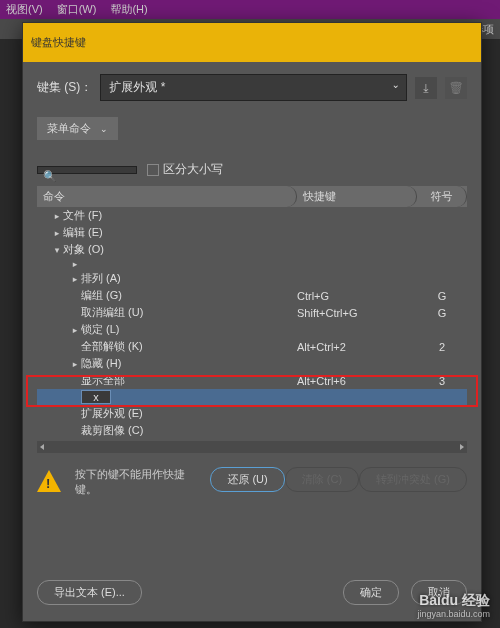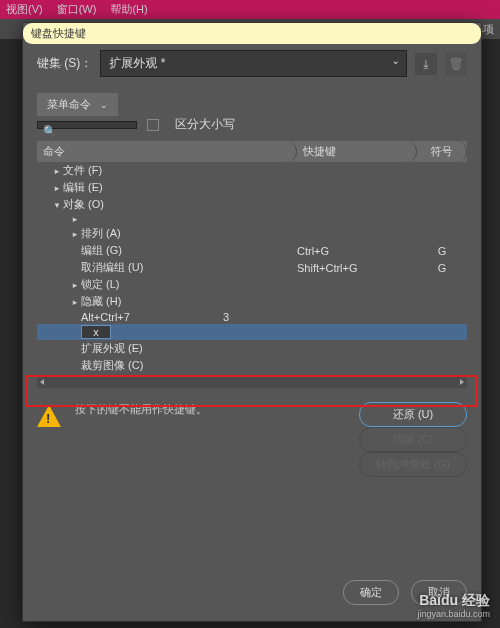--- a/index.html
+++ b/index.html
@@ -1,32 +1,32 @@
 <!DOCTYPE html>
 <html><head>
 <meta charset="utf-8">
 <style>
 * { box-sizing: border-box; margin: 0; padding: 0; font-family: "Microsoft YaHei", sans-serif; }
 body { width: 500px; height: 628px; background: #2a2a2a; overflow: hidden; position: relative; }
-.menubar { background: #be185d; color: #ccc; font-size: 11px; padding: 2px 6px; display: flex; gap: 14px; }
+.menubar { background: #701a75; color: #ccc; font-size: 11px; padding: 2px 6px; display: flex; gap: 14px; }
 .topstrip { background: #4a4a4a; height: 20px; display: flex; align-items: center; justify-content: flex-end; padding: 0 6px; font-size: 11px; color: #ccc; }
 .dialog { position: absolute; top: 22px; left: 22px; width: 460px; height: 600px; background: #565656; border: 1px solid #333; box-shadow: 0 4px 20px rgba(0,0,0,.6); }
-.titlebar { background: #fef9c3; color: #333; font-size: 11px; padding: 3px 8px; border-radius: 9px; }
-.dlg-inner { padding: 6px 14px; color: #ddd; font-size: 12px; }
+.titlebar { background: #eab308; color: #333; font-size: 11px; padding: 12px 8px; }
+.dlg-inner { padding: 12px 14px; color: #ddd; font-size: 12px; }
 .row { display: flex; align-items: center; margin-bottom: 16px; gap: 8px; }
 .set-select { flex: 1; background: #3a3a3a; color: #ddd; border: 1px solid #222; padding: 4px 20px 4px 8px; position: relative; }
 .chev { position: absolute; right: 6px; top: 4px; font-size: 10px; }
 .icon-btn { width: 22px; height: 22px; background: #4a4a4a; display: flex; align-items: center; justify-content: center; font-size: 12px; color: #bbb; cursor: pointer; }
 .icon-btn.dim { opacity: .35; }
-.subtab { display: inline-block; background: #6a6a6a; padding: 4px 10px; font-size: 11px; position: relative; margin-bottom: 0; }
+.subtab { display: inline-block; background: #6a6a6a; padding: 4px 10px; font-size: 11px; position: relative; margin-bottom: 21px; }
 .subtab .ch { margin-left: 6px; font-size: 9px; }
 .searchrow { display: flex; align-items: center; gap: 10px; margin-bottom: 8px; }
 .searchbox { position: relative; width: 100px; background: #3a3a3a; border: 1px solid #222; padding: 3px 6px 3px 22px; color: #ddd; }
 .mag { position: absolute; left: 5px; top: 3px; font-size: 11px; color: #bbb; }
-.cbx { display: flex; align-items: center; gap: 16px; }
+.cbx { display: flex; align-items: center; gap: 4px; }
 .cbx-box { width: 12px; height: 12px; border: 1px solid #888; }
 .table-head { display: flex; background: #6a6a6a; font-size: 11px; }
 .table-head > div { padding: 3px 6px; border-right: 1px solid #4a4a4a; border-radius: 10px; }
 .col-cmd { flex: 1; }
 .col-sc { width: 120px; }
 .col-sy { width: 50px; text-align: center; }
 .tree { background: #565656; font-size: 11px; max-height: 280px; overflow: hidden; }
 .tree-row { display: flex; align-items: center; padding: 1px 0; }
 .indent1 { padding-left: 14px; }
 .indent2 { padding-left: 32px; }
@@ -34,21 +34,21 @@
 .cmd-label { flex: 1; color: #ddd; }
 .sc-cell { width: 120px; color: #ddd; }
 .sy-cell { width: 50px; text-align: center; color: #ddd; }
 .highlight-box { position: absolute; border: 2px solid #e02020; pointer-events: none; left: 26px; top: 375px; width: 452px; height: 32px; }
 .sel-row { background: #4a6b91; }
 .sel-input { display: inline-block; width: 30px; background: #3a3a3a; color: #ddd; text-align: center; border: 1px solid #6a8db5; }
 .warn-row { display: flex; align-items: flex-start; gap: 10px; margin-top: 14px; }
 .warn-tri { width: 0; height: 0; border-left: 12px solid transparent; border-right: 12px solid transparent; border-bottom: 22px solid #f4b400; position: relative; margin-top: 3px;}
 .warn-ex { position: absolute; left: -3px; top: 6px; font-size: 13px; font-weight: bold; color: #333; }
 .warn-txt { flex: 1; font-size: 11px; color: #ccc; }
-.side-btns { display: flex; flex-direction: column; }
+.side-btns { display: flex; }
 .btn { background: transparent; border: 1px solid #888; color: #ddd; padding: 4px 16px; font-size: 11px; border-radius: 12px; text-align: center; cursor: pointer; }
 .btn.sel { border-color: #5a9fd4; }
 .btn.dim { color: #666; border-color: #4a4a4a; }
 .dlg-footer { position: absolute; bottom: 16px; left: 14px; right: 14px; display: flex; gap: 12px; }
 .dlg-footer .spacer { flex: 1; }
 .scroll-h { height: 12px; background: #4a4a4a; position: relative; margin-top: 2px; }
 .scroll-h::before, .scroll-h::after { content: ''; position: absolute; top: 3px; width: 0; height: 0; border-top: 3px solid transparent; border-bottom: 3px solid transparent; }
 .scroll-h::before { left: 3px; border-right: 4px solid #aaa; }
 .scroll-h::after { right: 3px; border-left: 4px solid #aaa; }
 .watermark { position: absolute; bottom: 8px; right: 10px; color: #fff; font-size: 14px; opacity: .75; text-align: right; line-height: 1.2; font-weight: bold; text-shadow: 0 0 4px #000; }
@@ -144,28 +144,35 @@
           <span class="sc-cell">Shift+Ctrl+G</span>
           <span class="sy-cell">G</span>
         </div>
         <div class="tree-row indent2">
           <span class="arrow">▸</span>
           <span class="cmd-label">锁定 (L)</span>
           <span class="sc-cell"></span>
           <span class="sy-cell"></span>
         </div>
         <div class="tree-row indent2">
+          <span class="arrow"></span>
+          <span class="cmd-label">全部解锁 (K)</span>
+          <span class="sc-cell">Alt+Ctrl+2</span>
+          <span class="sy-cell">2</span>
+        </div>
+        <div class="tree-row indent2">
           <span class="arrow">▸</span>
           <span class="cmd-label">隐藏 (H)</span>
           <span class="sc-cell"></span>
           <span class="sy-cell"></span>
         </div>
         <div class="tree-row indent2">
           <span class="arrow"></span>
-          <span class="sc-cell">Alt+Ctrl+7</span>
+          <span class="cmd-label">显示全部</span>
+          <span class="sc-cell">Alt+Ctrl+6</span>
           <span class="sy-cell">3</span>
         </div>
         <div class="tree-row indent2 sel-row">
           <span class="arrow"></span>
           <span class="sc-cell"><span class="sel-input">x</span></span>
           <span class="sy-cell"></span>
         </div>
         <div class="tree-row indent2">
           <span class="arrow"></span>
           <span class="cmd-label">扩展外观 (E)</span>
@@ -189,20 +196,21 @@
       </div>
       <div class="warn-txt">按下的键不能用作快捷键。</div>
       <div class="side-btns">
         <div class="btn sel">还原 (U)</div>
         <div class="btn dim">清除 (C)</div>
         <div class="btn dim">转到冲突处 (G)</div>
       </div>
     </div>
 
     <div class="dlg-footer">
+      <div class="btn">导出文本 (E)...</div>
       <div class="spacer"></div>
       <div class="btn">确定</div>
       <div class="btn">取消</div>
     </div>
 
   </div>
 </div>
 
 <div class="highlight-box"></div>
 

